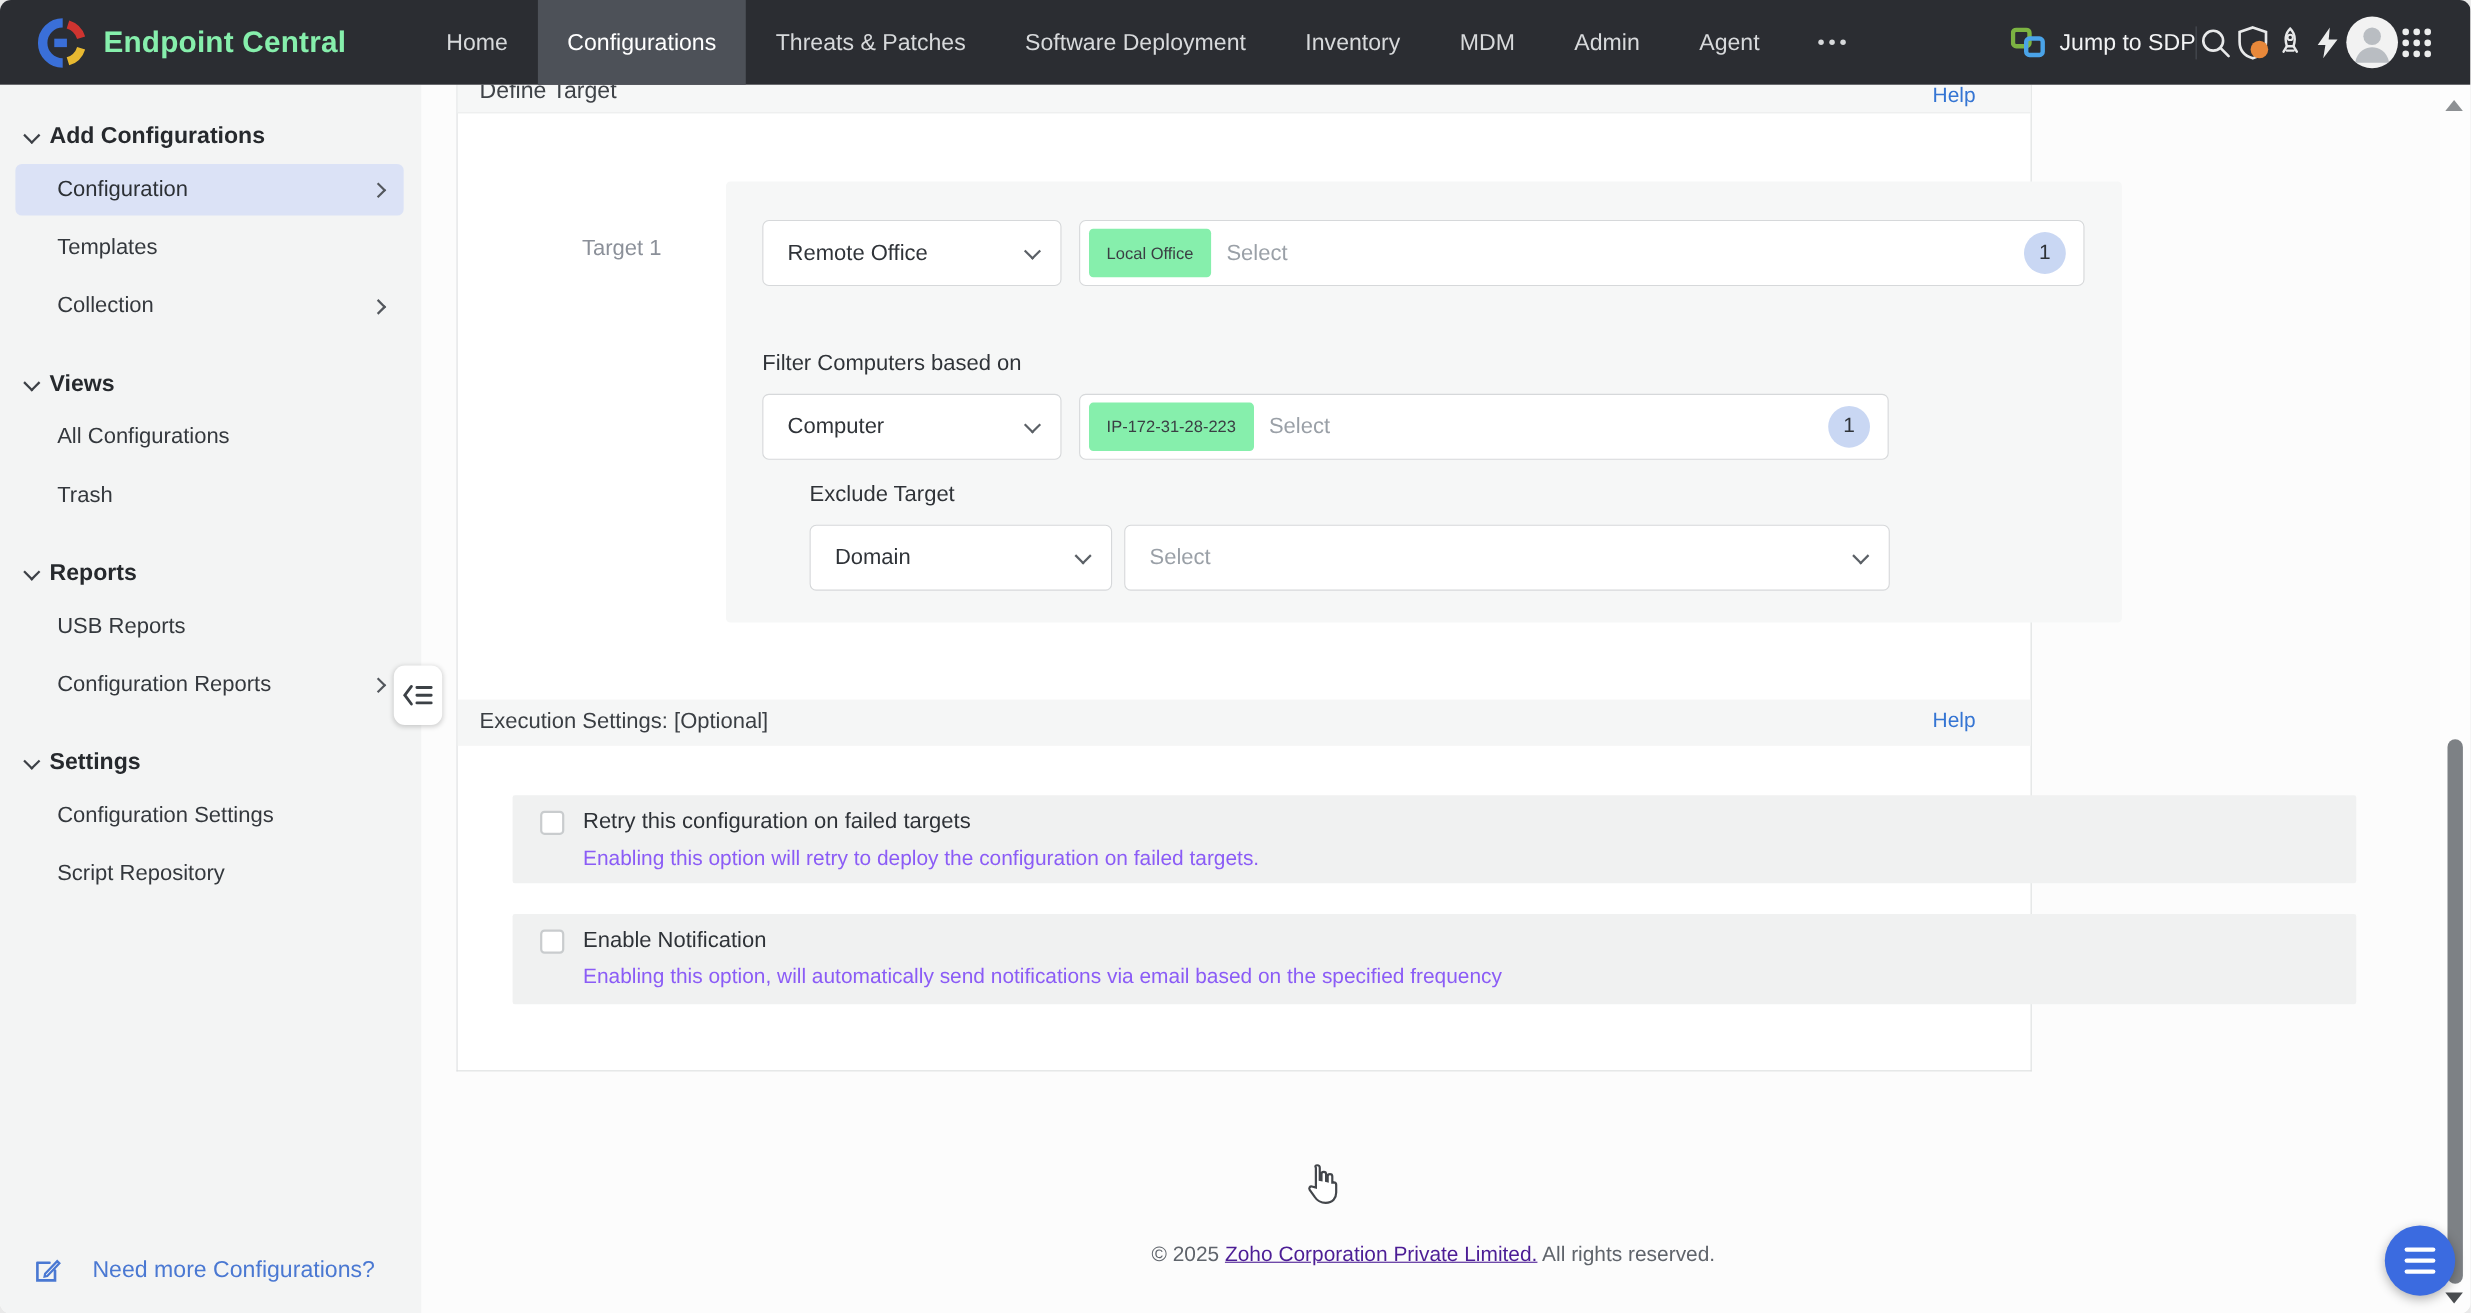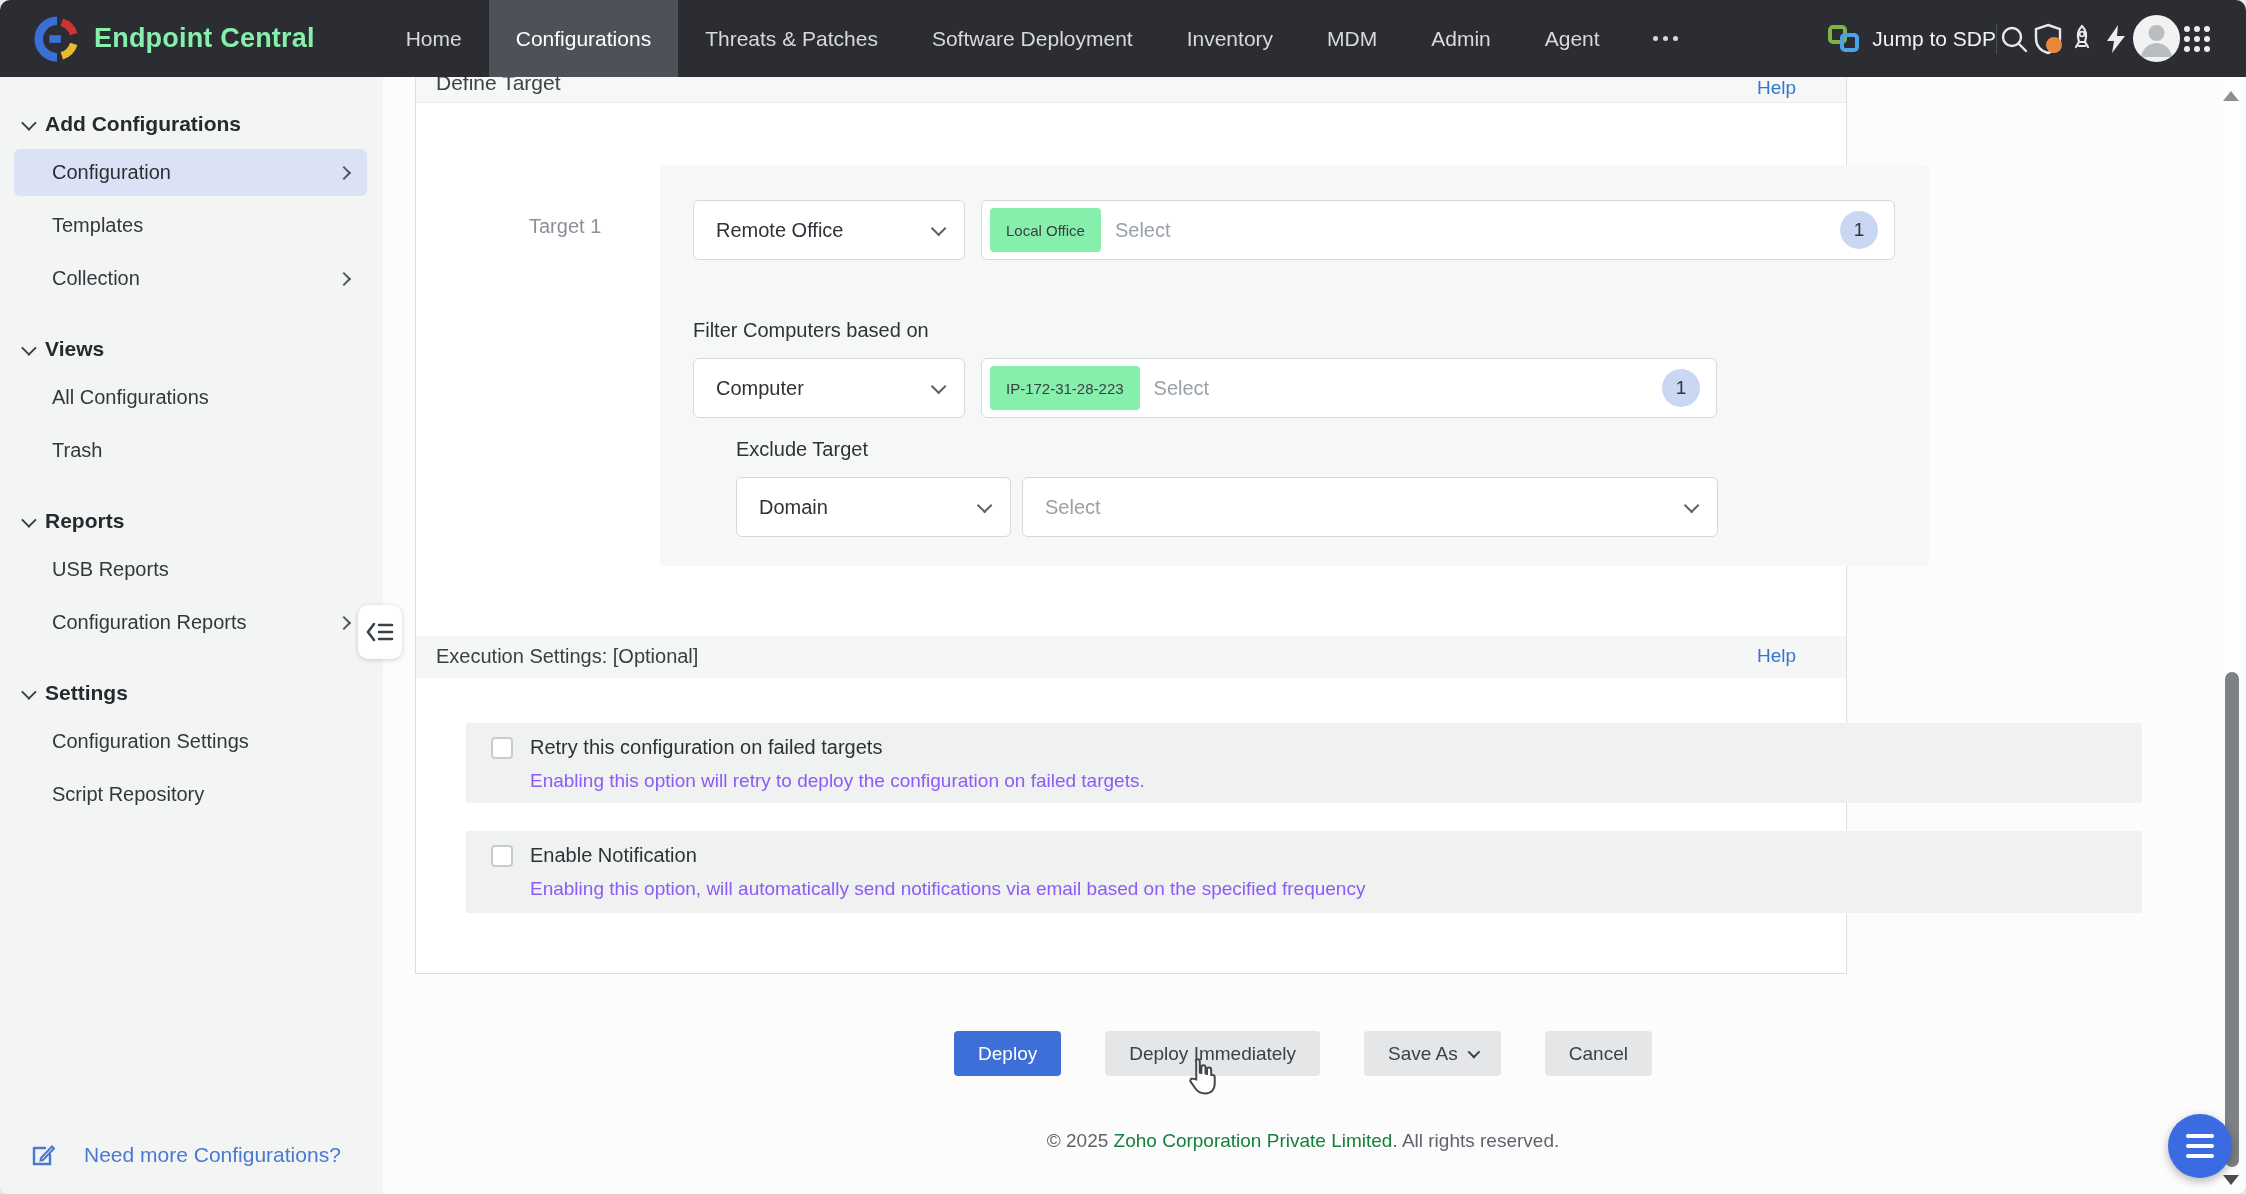--- a/index.html
+++ b/index.html
@@ -78,21 +78,21 @@
   .actions { position:absolute; left:415px; top:1031px; width:1776px; display:flex; justify-content:center;
              gap:44px; z-index:6; }
   .btn { height:45px; border:none; border-radius:4px; font-size:19px; padding:0 24px; cursor:pointer;
          font-family:"Liberation Sans", sans-serif; display:flex; align-items:center; gap:10px; }
   .btn.primary { background:#3e6fd9; color:#ffffff; }
   .btn.gray { background:#e4e6e7; color:#3c4147; }
   .btn .dd-chev2 { width:9px; height:9px; border-right:2px solid #3c4147; border-bottom:2px solid #3c4147;
                    transform:rotate(45deg) translateY(-2px); }
   .page-footer { position:absolute; left:415px; top:1130px; width:1776px; text-align:center;
                  font-size:19px; color:#5f646b; z-index:6; }
-  .page-footer a { color:#15803d; cursor:pointer;text-align:right; }
+  .page-footer a { color:#4c1d95; text-decoration:underline; cursor:pointer;text-align:right; }
 
   .cursor-hand { position:absolute; left:1185px; top:1056px; z-index:40; }
 
   .fab { position:absolute; left:2168px; top:1114px; width:64px; height:64px; border-radius:50%;
          background:#3b6be0; box-shadow:0 3px 10px rgba(0,0,0,.3); display:flex; flex-direction:column;
          align-items:center; justify-content:center; gap:6px; z-index:50; cursor:pointer; }
   .fab i { display:block; width:28px; height:4px; background:#ffffff; border-radius:2px; }
 
   
   .scroll-track { position:absolute; right:0; top:77px; width:28px; height:1117px; background:#fdfdfd; z-index:8; }
@@ -311,29 +311,20 @@
       <span class="opt-title">Retry this configuration on failed targets</span>
       <span class="opt-desc">Enabling this option will retry to deploy the configuration on failed targets.</span>
     </div>
     <div class="opt-card" style="top:754px; height:82px;">
       <span class="checkbox"></span>
       <span class="opt-title">Enable Notification</span>
       <span class="opt-desc">Enabling this option, will automatically send notifications via email based on the specified frequency</span>
     </div>
   </div>
 
-  <div class="actions">
-    <button class="btn primary">Deploy</button>
-    <button class="btn gray">Deploy Immediately</button>
-    <button class="btn gray">
-      <span>Save As</span>
-      <span class="dd-chev2"></span>
-    </button>
-    <button class="btn gray">Cancel</button>
-  </div>
 
   <div class="cursor-hand">
     <svg width="36" height="42" viewBox="0 0 32 38">
       <path d="M11 3c1.2 0 2.1.9 2.1 2.1V15l1.4.3v-5c0-1 .9-1.9 1.9-1.9s1.9.9 1.9 1.9v5.6l1.3.3v-4c0-1 .9-1.9 1.9-1.9s1.9.9 1.9 1.9v5l1.2-.1c1.1 0 2 .9 2 2v6.3c0 4.5-2.8 8.5-8.6 8.5-4.8 0-7-1.7-9.2-5l-4-5.7c-.9-1.3.2-3 1.8-2.7l3.3.8V5.1C8.9 3.9 9.8 3 11 3z" fill="#ffffff" stroke="#43464b" stroke-width="1.8"></path>
     </svg>
   </div>
 
   <div class="page-footer">
     <span>© 2025 </span><a>Zoho Corporation Private Limited.</a><span> All rights reserved.</span>
   </div>

